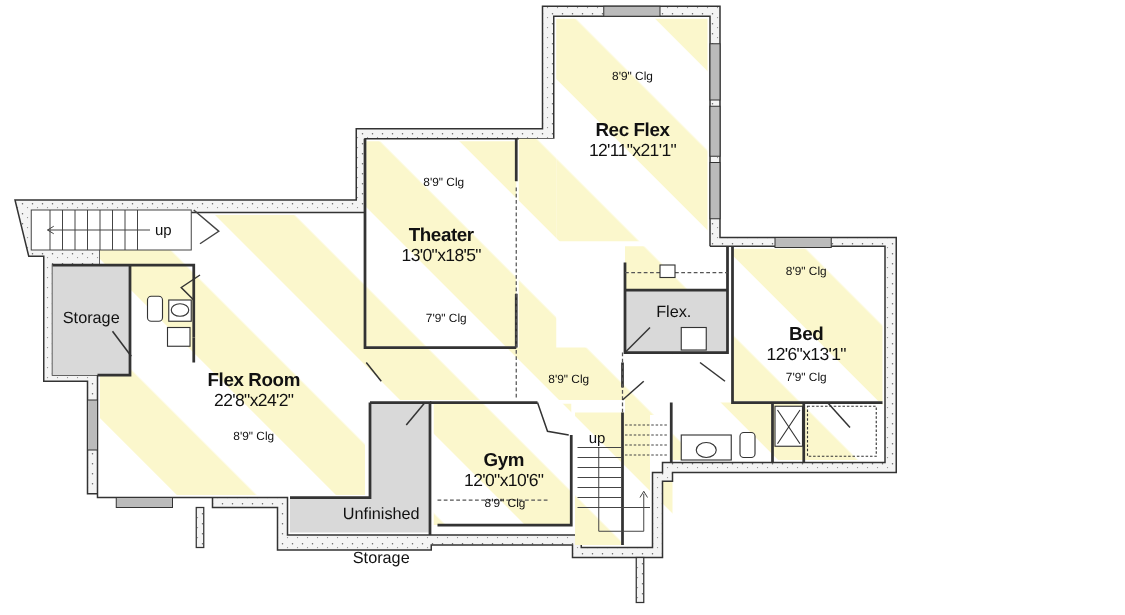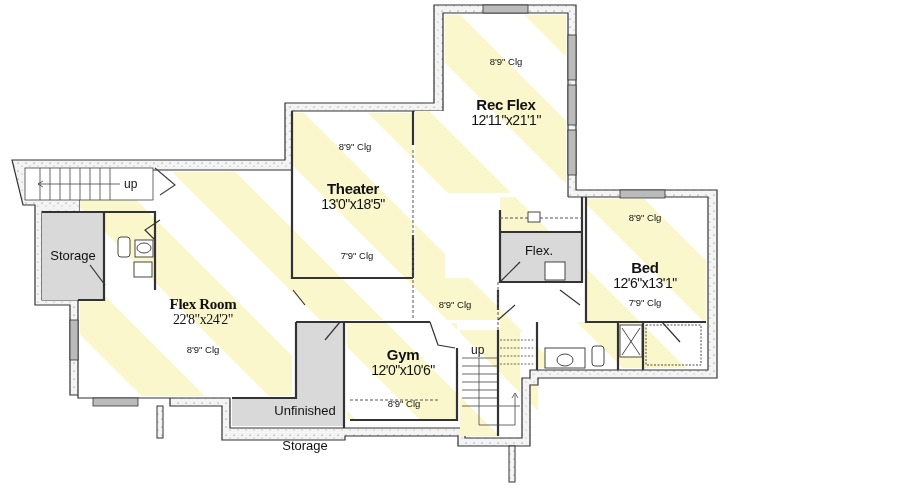--- a/index.html
+++ b/index.html
@@ -191,38 +191,38 @@
 
 <div class="lbl" style="left:355px;top:145px;"><span class="clg">8'9" Clg</span></div>
 <div class="lbl" style="left:353px;top:196px;">
   <div class="name">Theater</div>
   <div class="dim">13'0"x18'5"</div>
 </div>
 <div class="lbl" style="left:357px;top:254px;"><span class="clg">7'9" Clg</span></div>
 
 <div class="lbl" style="left:73px;top:255px;"><span class="small">Storage</span></div>
 
-<div class="lbl" style="left:203px;top:312px;font-family:Liberation Serif, serif;">
+<div class="lbl" style="left:203px;top:312px;">
   <div class="name">Flex Room</div>
   <div class="dim">22'8"x24'2"</div>
 </div>
 <div class="lbl" style="left:203px;top:348px;"><span class="clg">8'9" Clg</span></div>
 
 <div class="lbl" style="left:455px;top:303px;"><span class="clg">8'9" Clg</span></div>
 
 <div class="lbl" style="left:539px;top:250px;"><span class="small">Flex.</span></div>
 
 <div class="lbl" style="left:645px;top:216px;"><span class="clg">8'9" Clg</span></div>
 <div class="lbl" style="left:645px;top:263px;margin-top:12px;">
   <div class="name">Bed</div>
   <div class="dim">12'6"x13'1"</div>
 </div>
 <div class="lbl" style="left:645px;top:301px;"><span class="clg">7'9" Clg</span></div>
 
-<div class="lbl" style="left:403px;top:362px;">
+<div class="lbl" style="left:403px;top:376px;">
   <div class="name">Gym</div>
   <div class="dim">12'0"x10'6"</div>
 </div>
 <div class="lbl" style="left:404px;top:402px;"><span class="clg">8'9" Clg</span></div>
 
 <div class="lbl" style="left:305px;top:418px;">
   <div class="small">Unfinished</div>
   <div class="small">Storage</div>
 </div>
 

